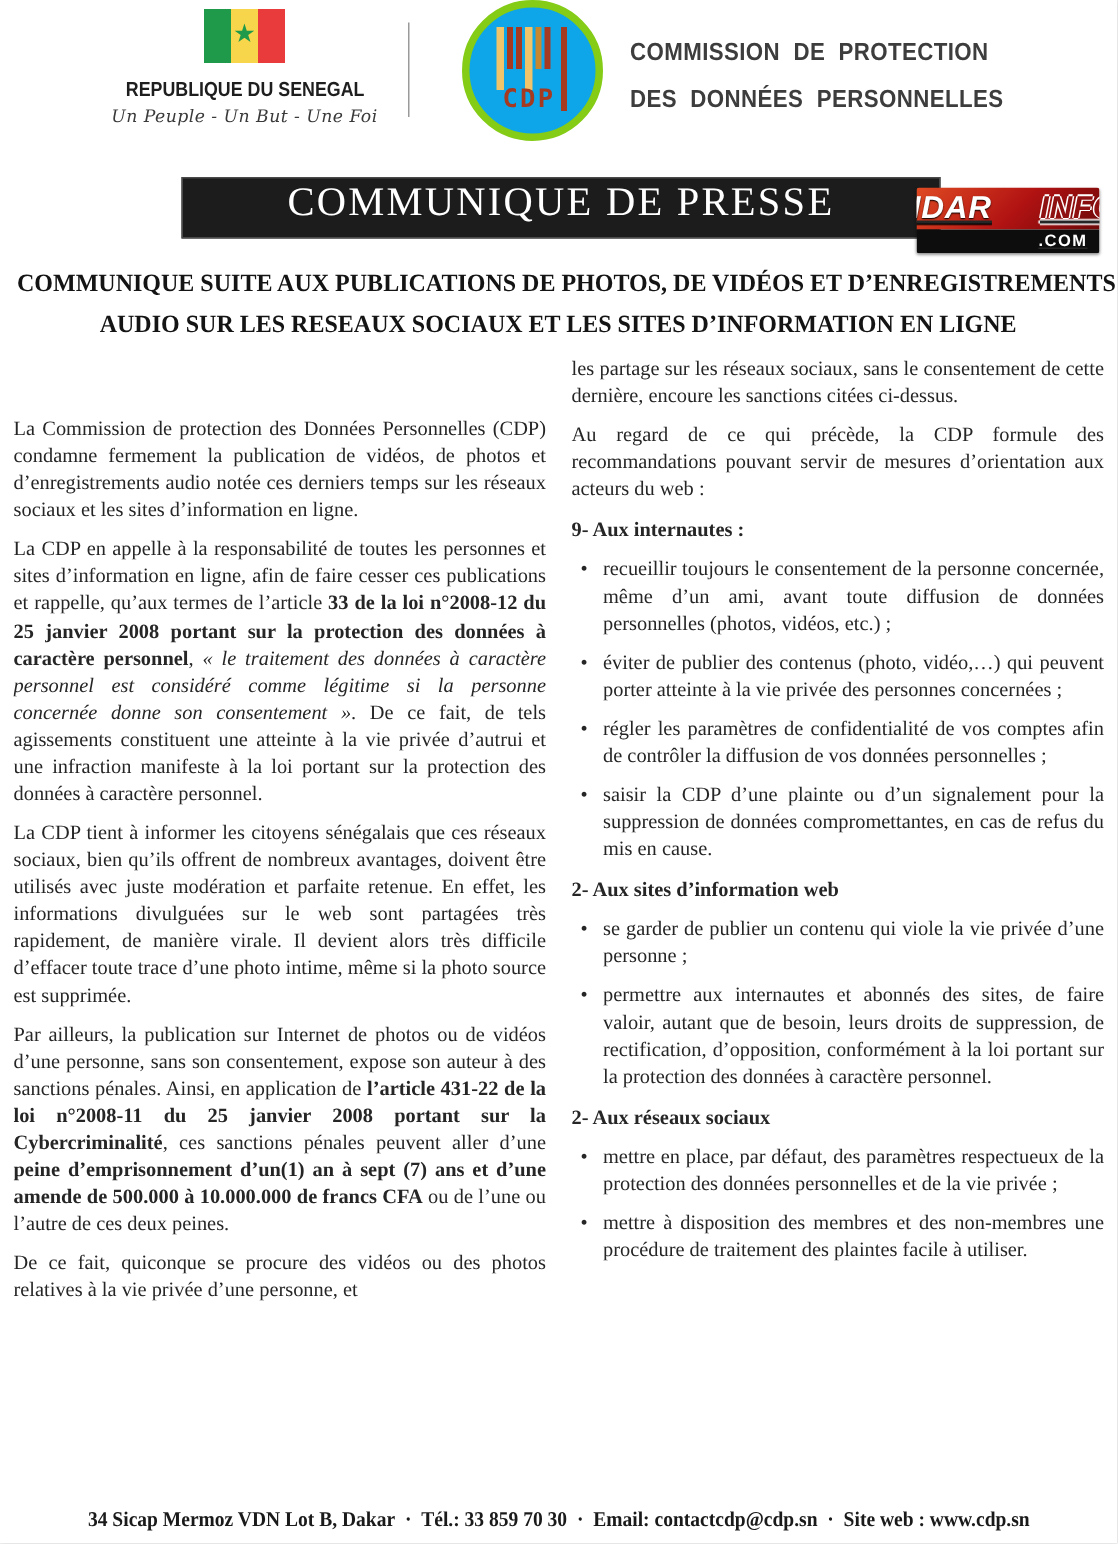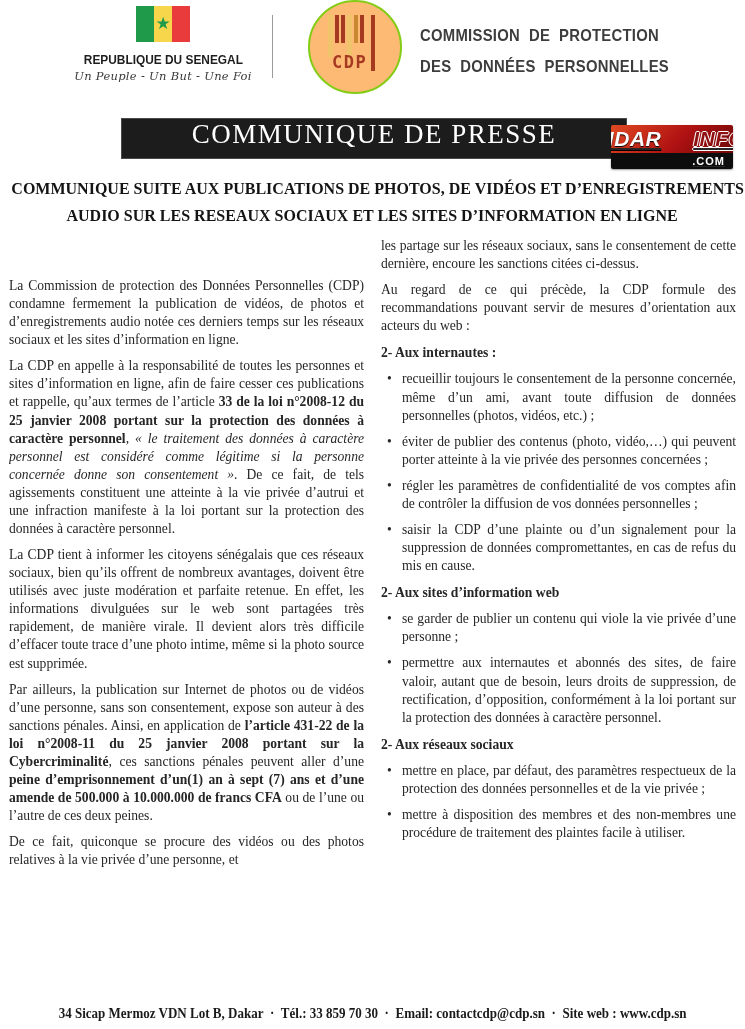--- a/index.html
+++ b/index.html
@@ -17,21 +17,21 @@
   .flag-red{background:#e93a3c;}
   .flag-star{position:absolute;left:50%;top:50%;transform:translate(-50%,-54%);
              color:#1f9a4a;font-size:17px;line-height:1;font-family:"DejaVu Sans",sans-serif;}
   .country{display:inline-block;margin-top:10px;font-family:"Liberation Sans",sans-serif;
            font-weight:bold;font-size:13.5px;color:#1e1e1e;white-space:nowrap;
            transform:scaleX(.88);transform-origin:center;}
   .motto{margin-top:1px;font-style:italic;font-size:11.5px;color:#3a3a3a;
          font-family:"DejaVu Serif",serif;letter-spacing:.3px;}
   .header-divider{position:absolute;left:272px;top:15px;width:1px;height:63px;background:#9a9a9a;}
   .cdp-logo{position:absolute;left:308px;top:0px;width:94px;height:94px;border-radius:50%;
-            border:2px solid #84cc16;background:#fdba74;box-sizing:border-box;}
+            border:5px solid #84cc16;background:#0ea5e9;box-sizing:border-box;}
   .org-name{position:absolute;left:420px;top:26px;font-family:"Liberation Sans",sans-serif;
             font-weight:bold;color:#3d3d3d;font-size:16.5px;}
   .org-line{display:inline-block;white-space:nowrap;transform:scaleX(.9);transform-origin:left;
             word-spacing:5px;letter-spacing:.3px;}
   .org-line+.org-line{margin-top:12px;}
   .org-name .org-line{display:block;}
 
   
   .banner{position:absolute;top:118px;left:121px;width:506px;height:41px;background:#1c1c1c;
           border:1px solid #4a4a4a;box-sizing:border-box;display:flex;align-items:flex-start;
@@ -138,21 +138,21 @@
     <p>La CDP tient à informer les citoyens sénégalais que ces réseaux sociaux, bien qu’ils offrent de nombreux avantages, doivent être utilisés avec juste modération et parfaite retenue. En effet, les informations divulguées sur le web sont partagées très rapidement, de manière virale. Il devient alors très difficile d’effacer toute trace d’une photo intime, même si la photo source est supprimée.</p>
     <p><span>Par ailleurs, la publication sur Internet de photos ou de vidéos d’une personne, sans son consentement, expose son auteur à des sanctions pénales. Ainsi, en application de </span><strong>l’article 431-22 de la loi n°2008-11 du 25 janvier 2008 portant sur la Cybercriminalité</strong><span>, ces sanctions pénales peuvent aller d’une </span><strong>peine d’emprisonnement d’un(1) an à sept (7) ans et d’une amende de 500.000 à 10.000.000 de francs CFA</strong><span> ou de l’une ou l’autre de ces deux peines.</span></p>
     <p>De ce fait, quiconque se procure des vidéos ou des photos relatives à la vie privée d’une personne, et</p>
   </div>
 
   <div class="column col-right">
     <p>les partage sur les réseaux sociaux, sans le consentement de cette dernière, encoure les sanctions citées ci-dessus.</p>
     <p>Au regard de ce qui précède, la CDP formule des recommandations pouvant servir de mesures d’orientation aux acteurs du web :</p>
 
     <div class="rec-section">
-      <div class="rec-heading">2-  Aux internautes :</div>
+      <div class="rec-heading">9-  Aux internautes :</div>
       <div class="bullet-item"><span class="bullet">•</span><span>recueillir toujours le consentement de la personne concernée, même d’un ami, avant toute diffusion de données personnelles (photos, vidéos, etc.) ;</span></div>
       <div class="bullet-item"><span class="bullet">•</span><span>éviter de publier des contenus (photo, vidéo,…) qui peuvent porter atteinte à la vie privée des personnes concernées ;</span></div>
       <div class="bullet-item"><span class="bullet">•</span><span>régler les paramètres de confidentialité de vos comptes afin de contrôler la diffusion de vos données personnelles ;</span></div>
       <div class="bullet-item"><span class="bullet">•</span><span>saisir la CDP d’une plainte ou d’un signalement pour la suppression de données compromettantes, en cas de refus du mis en cause.</span></div>
     </div>
 
     <div class="rec-section">
       <div class="rec-heading">2-  Aux sites d’information web</div>
       <div class="bullet-item"><span class="bullet">•</span><span>se garder de publier un contenu qui viole la vie privée d’une personne ;</span></div>
       <div class="bullet-item"><span class="bullet">•</span><span>permettre aux internautes et abonnés des sites, de faire valoir, autant que de besoin, leurs droits de suppression, de rectification, d’opposition, conformément à la loi portant sur la protection des données à caractère personnel.</span></div>

